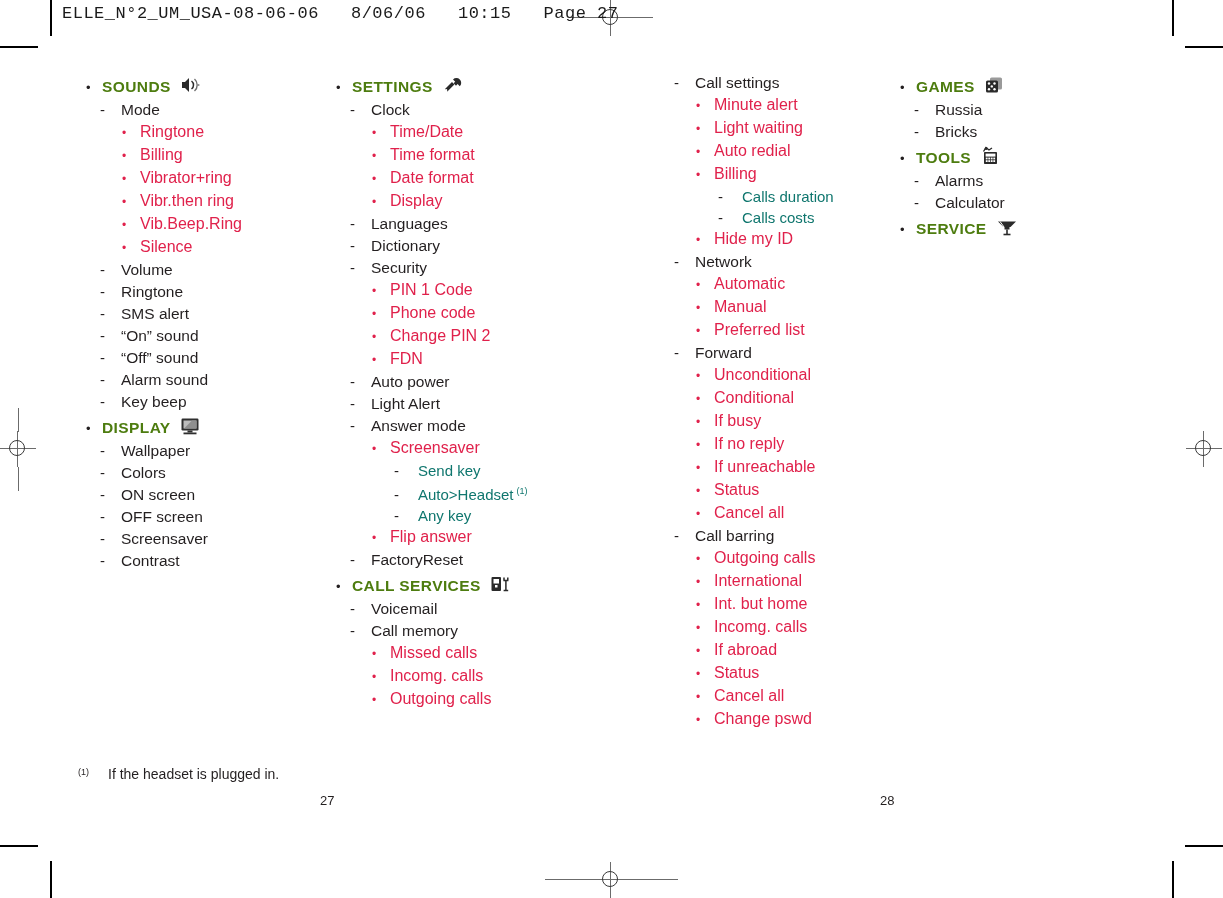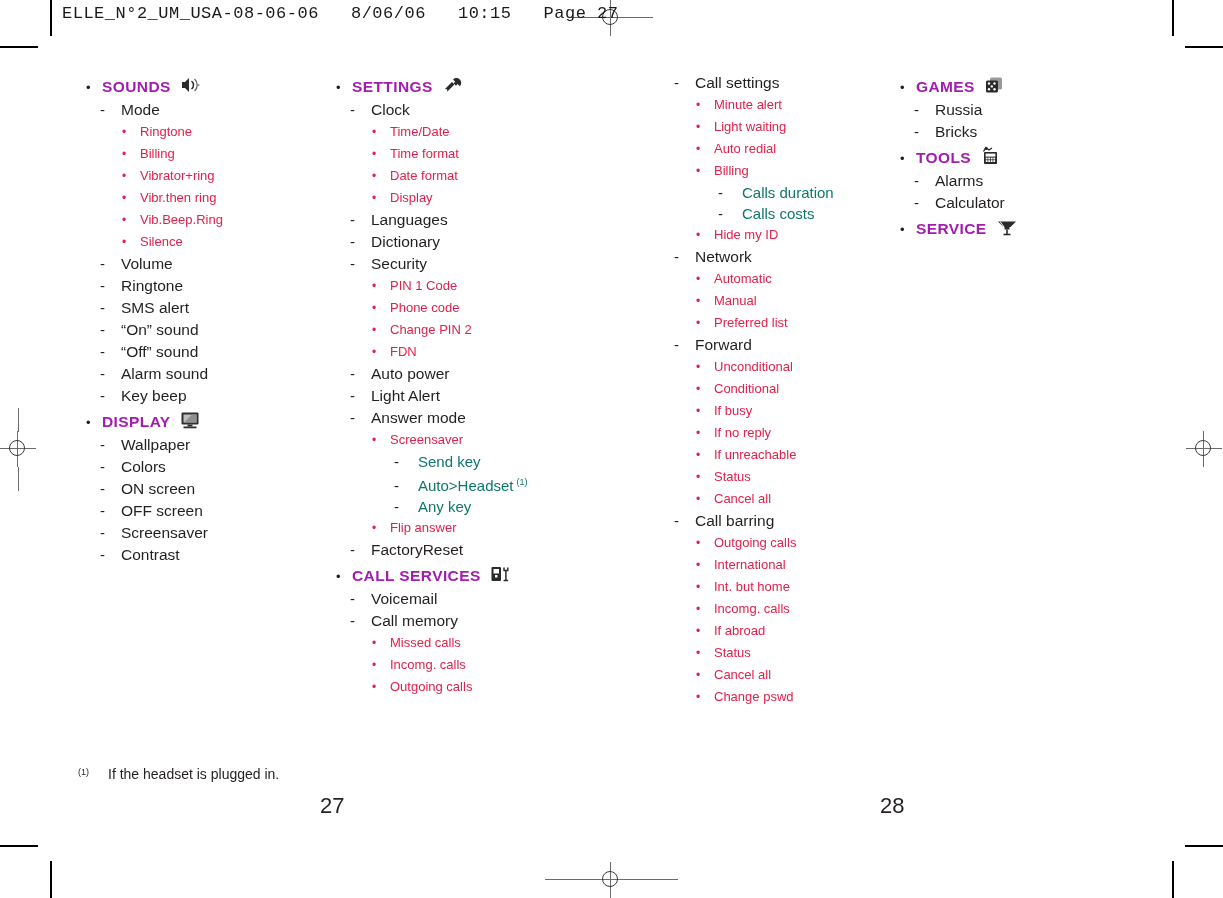--- a/index.html
+++ b/index.html
@@ -121,21 +121,21 @@
   .lvl0 > .row > .marker {
     width: 16px;
     font-size: 13px;
     line-height: 1;
     color: #231f20;
   }
   .lvl0 > .row > .label {
     font-weight: bold;
     font-size: 15.5px;
     letter-spacing: 0.4px;
-    color: #a21caf;
+    color: #4d7c0f;
   }
   .lvl0 > .row { line-height: 24px; }
 
   
   .lvl1 > .row { margin-left: 22px; line-height: 22px; }
   .lvl1 > .row > .marker {
     width: 21px;
     font-size: 15px;
     color: #231f20;
   }
@@ -147,21 +147,21 @@
 
   
   .lvl2 > .row { margin-left: 44px; line-height: 21px; }
   .lvl2 > .row > .marker {
     width: 18px;
     font-size: 12px;
     color: #e0214b;
     line-height: 21px;
   }
   .lvl2 > .row > .label {
-    font-size: 13px;
+    font-size: 16px;
     color: #e0214b;
   }
 
   
   .lvl3 > .row { margin-left: 66px; line-height: 21px; }
   .lvl3 > .row > .marker {
     width: 24px;
     font-size: 15px;
     color: #231f20;
   }
@@ -200,21 +200,21 @@
   .footnote .fn-mark {
     font-size: 9px;
     vertical-align: super;
     width: 30px;
     display: inline-block;
     position: relative;
     top: -4px;
   }
   .page-num {
     position: absolute;
-    font-size: 22px;
+    font-size: 13px;
     color: #231f20;
   }
   #pageLeft  { left: 320px; top: 793px; }
   #pageRight { left: 880px; top: 793px; }
 </style>
 </head>
 <body>
 
 <div class="crop-line crop-v" style="left:50px; top:0; height:36px;"></div>
 <div class="crop-line crop-h" style="left:0; top:46px; width:38px;"></div>

